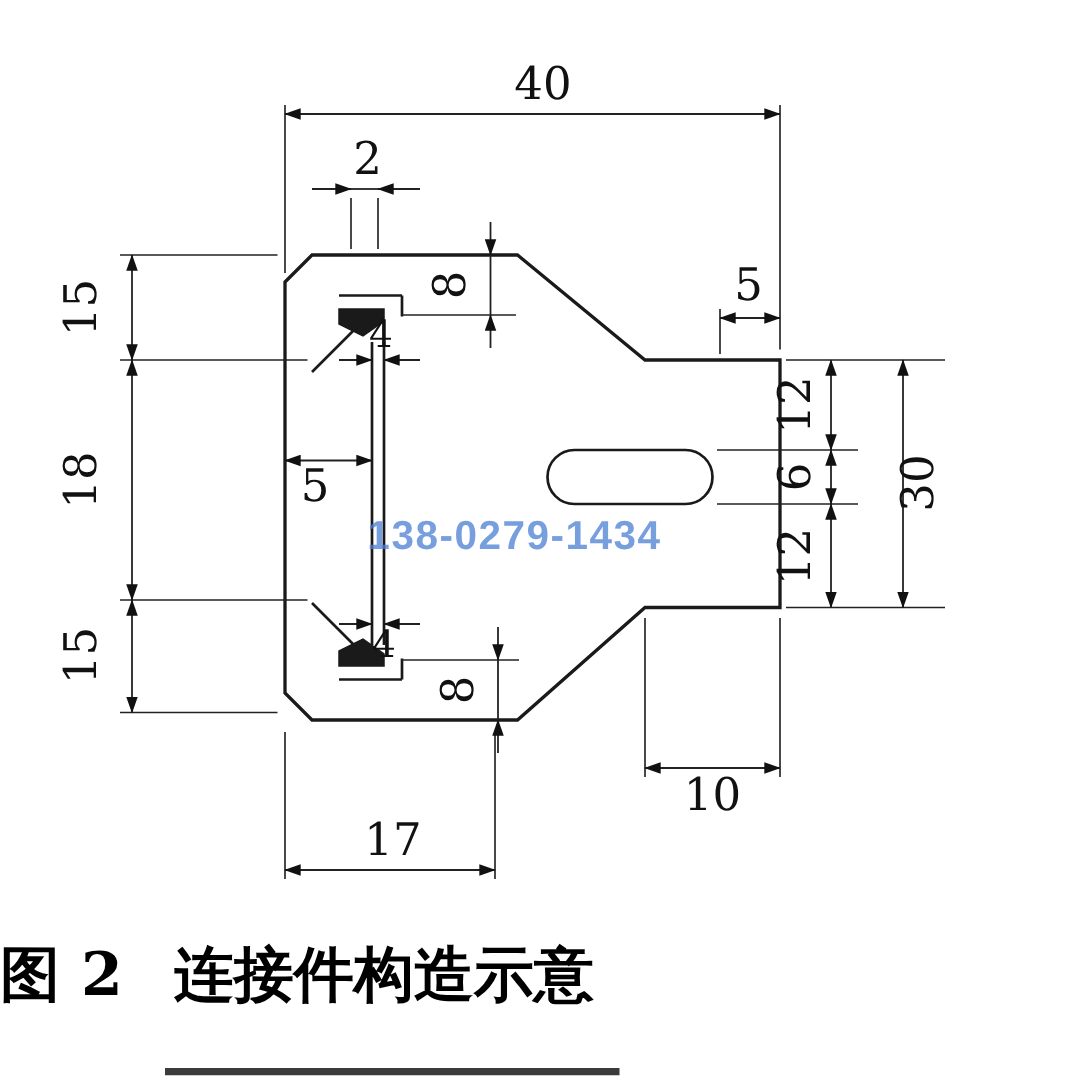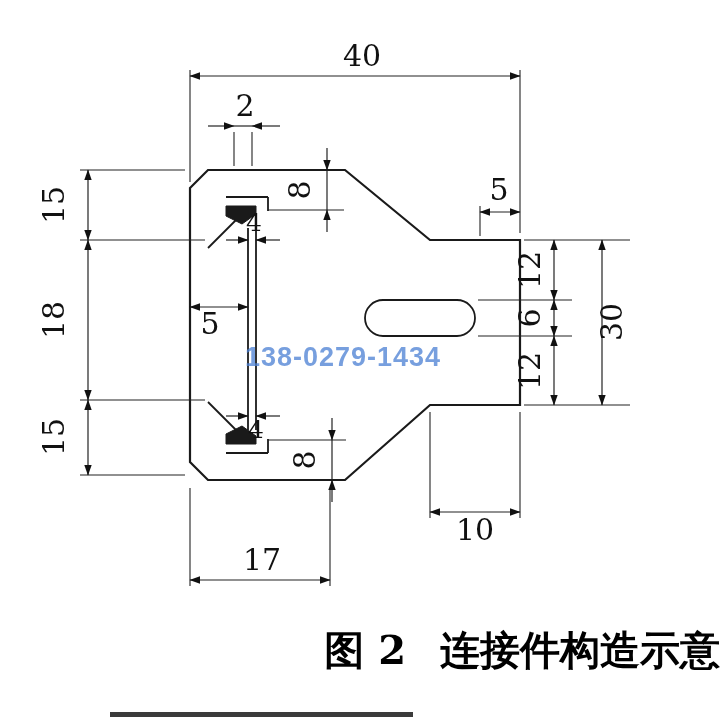--- a/index.html
+++ b/index.html
@@ -7,21 +7,21 @@
   .drawing-wrap{width:720px;height:620px;position:relative;}
   svg{display:block;}
   .outline{fill:none;stroke:#1a1a1a;stroke-width:2.2;stroke-linejoin:miter;}
   .inner{fill:none;stroke:#1a1a1a;stroke-width:1.8;}
   .blob{fill:#1a1a1a;stroke:#1a1a1a;stroke-width:1;}
   .ext{stroke:#222;stroke-width:1.1;fill:none;}
   .dim{stroke:#222;stroke-width:1.2;fill:none;}
   .dimtext{font-family:"DejaVu Serif", serif;font-size:30px;fill:#111;}
   .dimtext-sm{font-family:"DejaVu Serif", serif;font-size:25px;fill:#111;}
   .watermark{font-family:"Liberation Sans", sans-serif;font-weight:bold;font-size:27px;letter-spacing:1px;opacity:0.75;}
-  .caption{width:720px;text-align:right;font-family:"DejaVu Serif", serif;
+  .caption{width:720px;text-align:left;font-family:"DejaVu Serif", serif;
            font-weight:bold;font-size:40px;color:#000;margin-top:6px;line-height:1.2;}
   .caption-gap{display:inline-block;width:34px;}
   .artifact-bar{position:absolute;left:110px;bottom:0;width:303px;height:5px;background:#3b3b3b;}
 </style>
 </head>
 <body>
 
 <div class="drawing-wrap">
 <svg width="720" height="620" viewBox="0 0 720 620">
   <defs>

